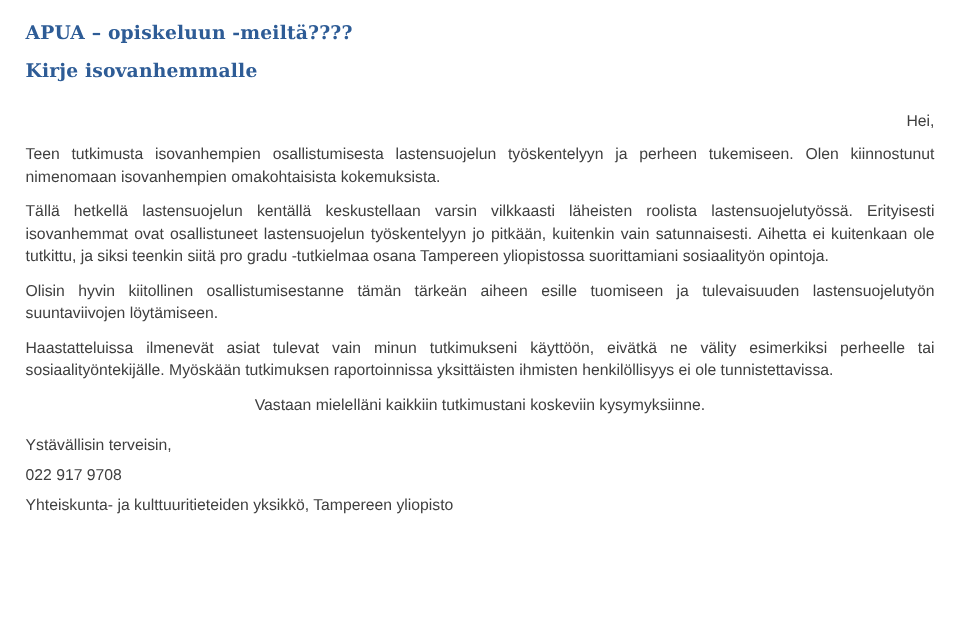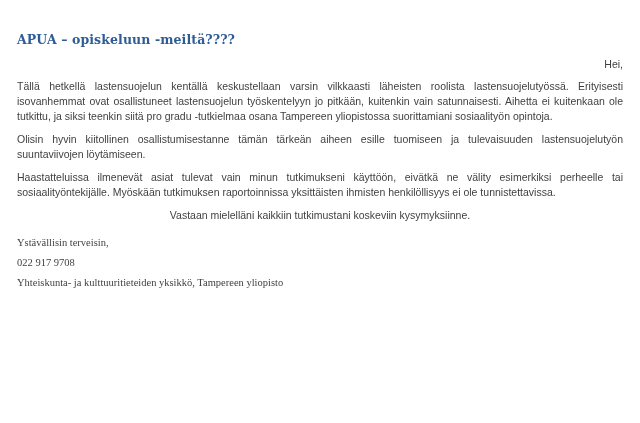--- a/index.html
+++ b/index.html
@@ -10,21 +10,21 @@
   }
   html,body{
     margin:0; padding:0;
     width:640px; height:423px;
     background:var(--page-bg);
     overflow:hidden;
   }
   .page{
     box-sizing:border-box;
     width:640px; height:423px;
-    padding:32px 17px 10px 17px;
+    padding:14px 17px 10px 17px;
     font-family:"Liberation Sans", sans-serif;
     color:var(--body-text);
   }
   h1.doc-title, h2.doc-subtitle{
     font-family:"DejaVu Serif", "Liberation Serif", serif;
     color:var(--heading);
     font-size:12.5px;
     font-weight:bold;
     line-height:15px;
     margin:0 0 10px 0;
@@ -43,41 +43,42 @@
     text-align:right;
   }
   p.body-para{
     text-align:justify;
   }
   p.single-line{
     text-align:center;
   }
   p.sig{
     margin:0 0 5px 0;
-    font-family:Liberation Serif, serif;
   }
   p.closing{
     margin:12px 0 5px 0;
   }
   a.email{
     color:var(--link);
     text-decoration:underline;
     cursor:pointer;
   }
 </style>
 </head>
 <body>
 
 <div class="page">
 
   <h1 class="doc-title">APUA – opiskeluun  -meiltä????</h1>
 
+  <h2 class="doc-subtitle">Kirje isovanhemmalle</h2>
 
   <p class="greeting">Hei,</p>
 
+  <p class="body-para">Teen tutkimusta isovanhempien osallistumisesta lastensuojelun työskentelyyn ja perheen tukemiseen. Olen kiinnostunut nimenomaan isovanhempien omakohtaisista kokemuksista.</p>
 
   <p class="body-para">Tällä hetkellä lastensuojelun kentällä keskustellaan varsin vilkkaasti läheisten roolista lastensuojelutyössä. Erityisesti isovanhemmat ovat osallistuneet lastensuojelun työskentelyyn jo pitkään, kuitenkin vain satunnaisesti. Aihetta ei kuitenkaan ole tutkittu, ja siksi teenkin siitä pro gradu -tutkielmaa osana Tampereen yliopistossa suorittamiani sosiaalityön opintoja.</p>
 
 
   <p class="body-para">Olisin hyvin kiitollinen osallistumisestanne tämän tärkeän aiheen esille tuomiseen ja tulevaisuuden lastensuojelutyön suuntaviivojen löytämiseen.</p>
 
   <p class="body-para">Haastatteluissa ilmenevät asiat tulevat vain minun tutkimukseni käyttöön, eivätkä ne välity esimerkiksi perheelle tai sosiaalityöntekijälle. Myöskään tutkimuksen raportoinnissa yksittäisten ihmisten henkilöllisyys ei ole tunnistettavissa.</p>
 
   <p class="single-line">Vastaan mielelläni kaikkiin tutkimustani koskeviin kysymyksiinne.</p>
 

